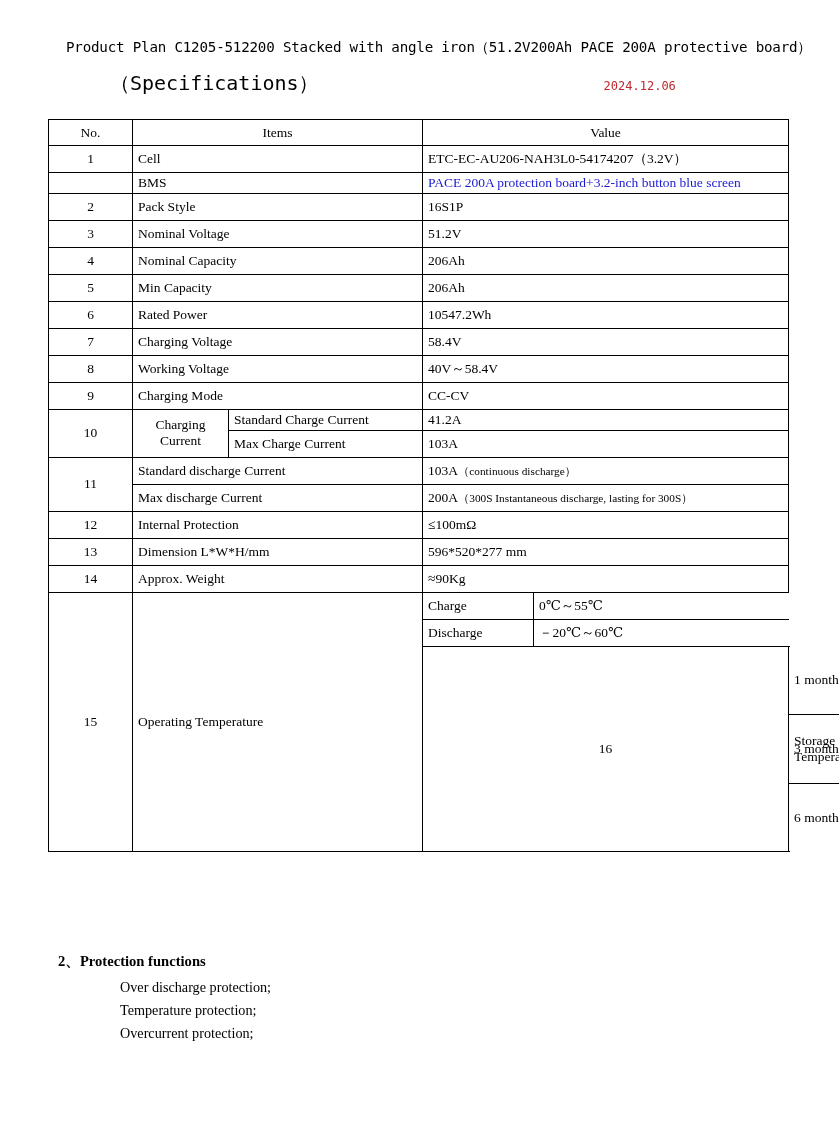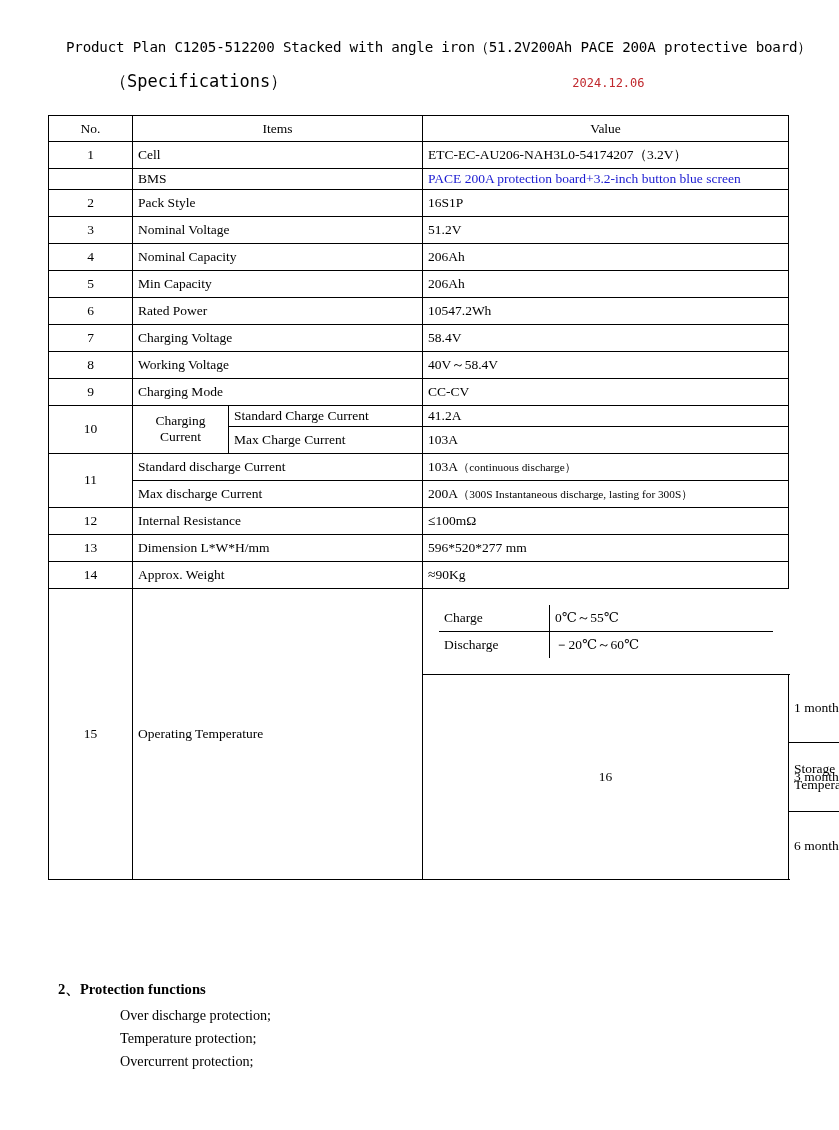--- a/index.html
+++ b/index.html
@@ -35,21 +35,21 @@
     padding-left: 16px;
   }
   .subtitle-row {
     display: flex;
     align-items: baseline;
     margin-top: 13px;
     padding-left: 60px;
   }
   .doc-subtitle {
     font-family: "DejaVu Sans Mono", "Liberation Mono", monospace;
-    font-size: 17px;
+    font-size: 20px;
     color: #000;
   }
   .doc-date {
     font-family: "DejaVu Sans Mono", "Liberation Mono", monospace;
     font-size: 12px;
     margin-left: 285px;
   }
 
   
   .table-wrap {
@@ -256,38 +256,38 @@
         </tr>
         <tr class="body-row">
           <td class="item" colspan="2">Max discharge Current</td>
           <td class="val">
             <span>200A</span><span class="small-note">（300S Instantaneous discharge, lasting for 300S）</span>
           </td>
         </tr>
 
         <tr class="body-row">
           <td class="no">12</td>
-          <td class="item" colspan="2">Internal Resistance</td>
+          <td class="item" colspan="2">Internal Protection</td>
           <td class="val">≤100mΩ</td>
         </tr>
         <tr class="body-row">
           <td class="no">13</td>
           <td class="item" colspan="2">Dimension L*W*H/mm</td>
           <td class="val">596*520*277 mm</td>
         </tr>
         <tr class="body-row">
           <td class="no">14</td>
           <td class="item" colspan="2">Approx. Weight</td>
           <td class="val">≈90Kg</td>
         </tr>
 
         <tr class="body-row">
           <td class="no" rowspan="2">15</td>
           <td class="item" colspan="2" rowspan="2">Operating Temperature</td>
-          <td style="padding:16px;border:none;">
+          <td style="padding:0;border:none;">
             <table style="border-collapse:collapse;width:100%;table-layout:fixed;">
               <tbody>
                   <tr>
                 <td class="temp-label" style="border:none;border-right:1px solid #000;border-bottom:1px solid #000;height:22px;">Charge</td>
                 <td class="temp-val" style="border:none;border-bottom:1px solid #000;">0℃～55℃</td>
               </tr>
               <tr>
                 <td class="temp-label" style="border:none;border-right:1px solid #000;height:22px;">Discharge</td>
                 <td class="temp-val" style="border:none;">－20℃～60℃</td>
               </tr>

